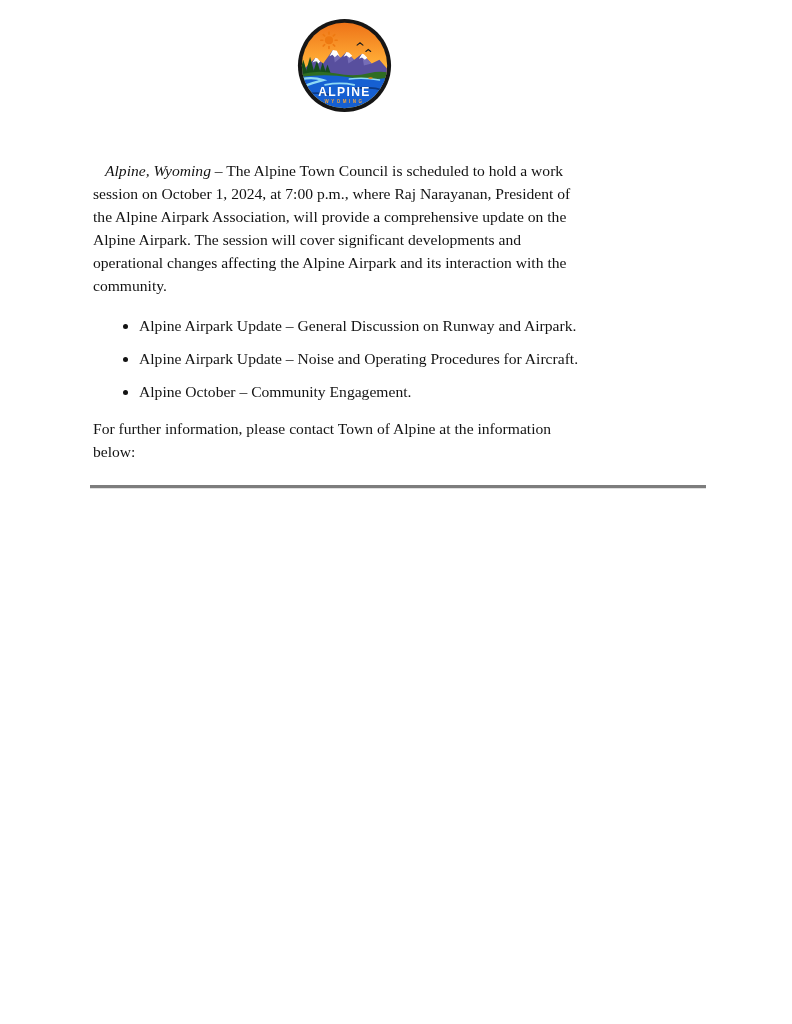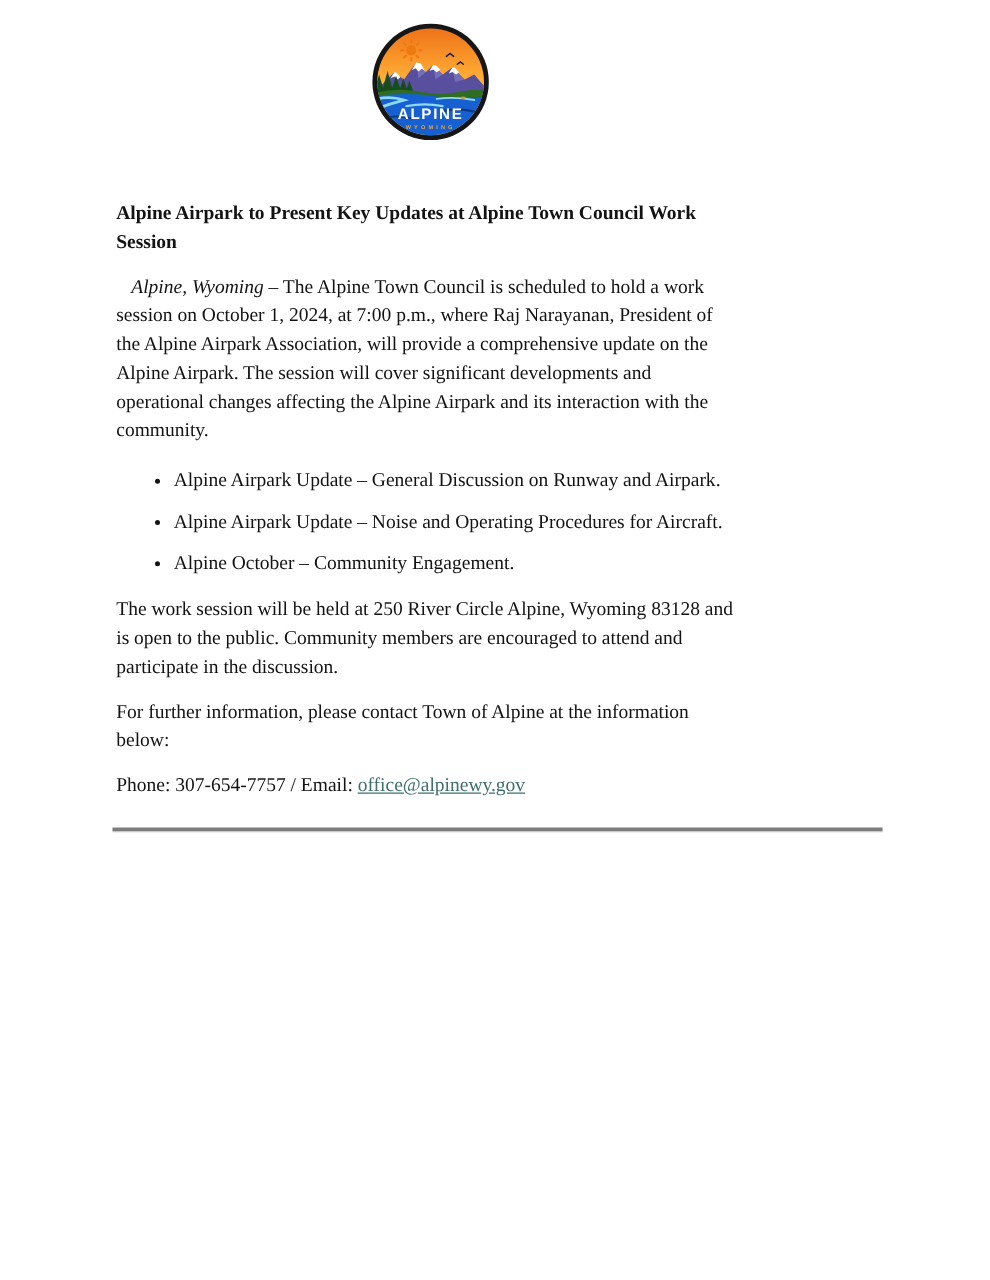--- a/index.html
+++ b/index.html
@@ -110,34 +110,31 @@
         <path d="M74 63 q3 -1.8 5.5 0 q-2.5 1.8 -5.5 0 Z" fill="#f08614"></path>
 
         <text x="50" y="81" text-anchor="middle" font-family="'Liberation Sans', sans-serif" font-size="12.5" font-weight="bold" fill="#ffffff" letter-spacing="1.4">ALPINE</text>
         <text x="50" y="89" text-anchor="middle" font-family="'Liberation Sans', sans-serif" font-size="4.6" font-weight="bold" fill="#f2a43a" letter-spacing="2.6">WYOMING</text>
       </g>
     </svg>
   </div>
 
   <div class="content">
 
-    <p class="headline">Alpine Airpark to Present Key Updates at Alpine Town Council Work Session</p>
 
     <p class="para"><span class="lead-italic">Alpine, Wyoming</span><span> – The Alpine Town Council is scheduled to hold a work session on October 1, 2024, at 7:00 p.m., where Raj Narayanan, President of the Alpine Airpark Association, will provide a comprehensive update on the Alpine Airpark. The session will cover significant developments and operational changes affecting the Alpine Airpark and its interaction with the community.</span></p>
 
 
     <ul class="topics">
       <li><span class="topic-bold">Alpine Airpark Update – General Discussion on Runway and Airpark</span><span class="topic-suffix">.</span></li>
       <li><span class="topic-bold">Alpine Airpark Update – Noise and Operating Procedures for Aircraft</span><span class="topic-suffix">.</span></li>
       <li><span class="topic-bold">Alpine October – Community Engagement</span><span class="topic-suffix">.</span></li>
     </ul>
 
-    <p class="para">The work session will be held at 250 River Circle Alpine, Wyoming 83128 and is open to the public. Community members are encouraged to attend and participate in the discussion.</p>
 
     <p class="para">For further information, please contact Town of Alpine at the information below:</p>
 
-    <p class="para"><span>Phone: 307-654-7757 / Email: </span><a class="email-link" href="#">office@alpinewy.gov</a></p>
 
     <hr class="footer-divider">
 
   </div>
 
 </div>
 
 </body></html>

